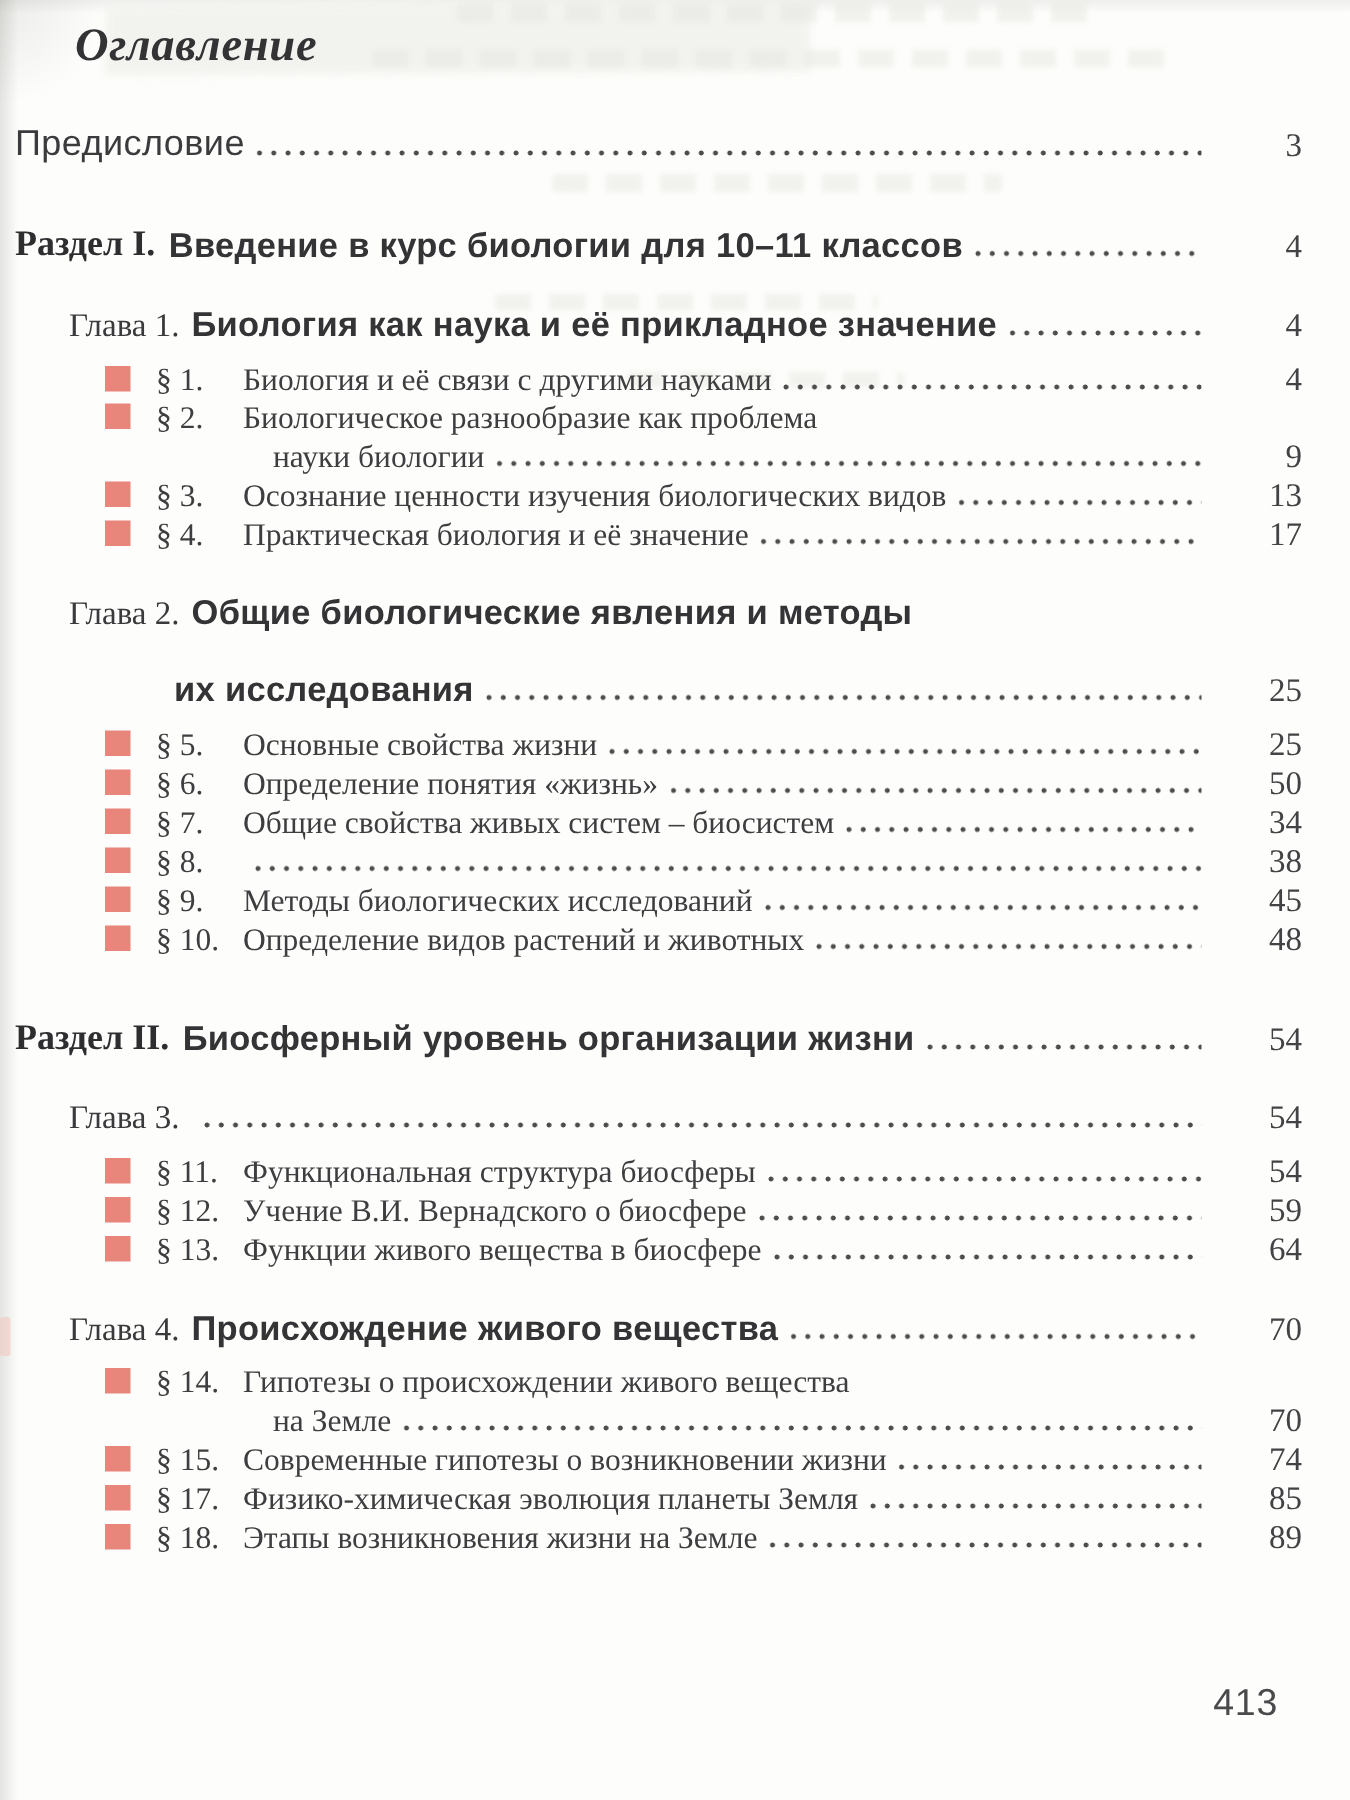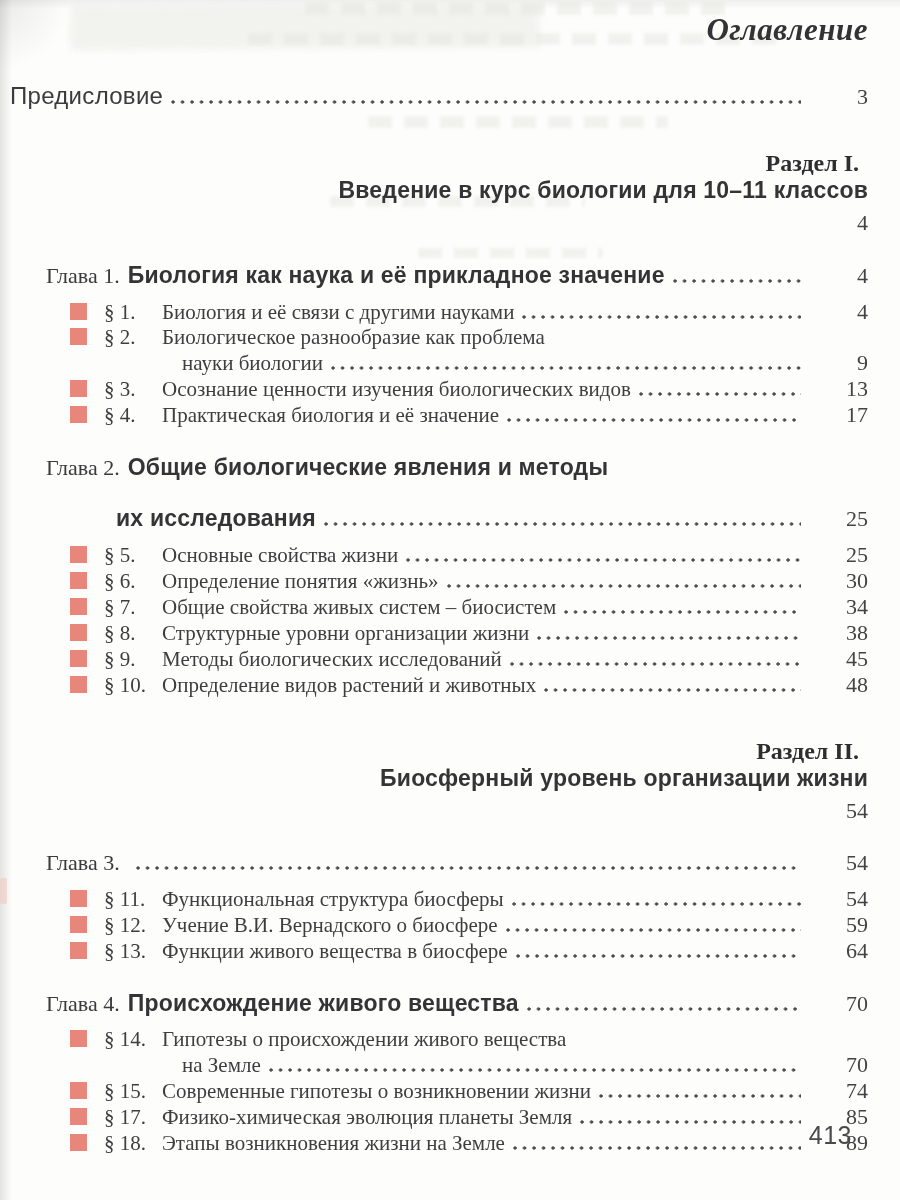--- a/index.html
+++ b/index.html
@@ -28,42 +28,41 @@
   .g2 { left:248px; top:33px; width:530px; height:12px; }
   .g3 { left:368px; top:116px; width:300px; height:12px; }
   .g4 { left:330px; top:196px; width:255px; height:11px; }
   .g5 { left:418px; top:248px; width:185px; height:10px; }
   .pink-speck { position:absolute; left:0; top:878px; width:7px; height:26px;
            background:#f2c9c2; opacity:.6; border-radius:2px; }
 
   .content { position:relative; padding:8px 32px 0 10px; }
 
   h1.toc-header {
-    margin:4px 0 0 84px;
+    margin:4px 0 0 40px;
     font:italic 700 31px "Liberation Serif", serif;
     color:#333335;
     letter-spacing:.5px;
     position:relative;
-    text-align:right;
   }
 
   .row { display:flex; align-items:flex-end; line-height:28px; position:relative; }
   .row .dots {
     flex:1; align-self:flex-end; height:4px;
     margin:0 9px 6px 8px; min-width:20px;
     background-image:radial-gradient(circle at 2px 2px, #4d4d4d 1.4px, transparent 1.9px);
     background-size:9.5px 4px; background-repeat:repeat-x;
   }
   .row .pg { width:58px; text-align:right; font:400 22px "Liberation Serif", serif;
              color:#434345; flex:none; }
 
   .row.preface  { margin-top:34px; }
   .row.preface .title { font:400 24px "Liberation Sans", sans-serif; color:#3b3b3d; letter-spacing:.3px;text-align:right; }
 
-  .row.section  { margin-top:40px; line-height:30px;flex-direction:column; }
+  .row.section  { margin-top:40px; line-height:30px; }
   .row.section .label { font:700 24px "Liberation Serif", serif; color:#2e2e30; margin-right:9px; }
   .row.section .title { font:700 23px "Liberation Sans", sans-serif; color:#343436; letter-spacing:.2px; }
 
   .row.chapter  { margin-top:26px; line-height:30px;margin-left:36px; }
   .row.chapter .label { font:400 22px "Liberation Serif", serif; color:#3a3a3c; margin-right:8px; }
   .row.chapter .title { font:700 23px "Liberation Sans", sans-serif; color:#343436; letter-spacing:.2px; }
 
   .row.paragraph { line-height:28px; }
   .row.paragraph.gap-sm { margin-top:10px; }
   .row.paragraph .bullet { width:17px; height:17px; flex:none;
@@ -160,33 +159,32 @@
         <span class="label">§ 5.</span>
         <span class="title">Основные свойства жизни</span>
         <span class="dots"></span>
         <span class="pg">25</span>
       </div>
       <div class="row paragraph">
         <span class="bullet" style="background: rgb(232, 134, 124);"></span>
         <span class="label">§ 6.</span>
         <span class="title">Определение понятия «жизнь»</span>
         <span class="dots"></span>
-        <span class="pg">30</span>
+        <span class="pg">50</span>
       </div>
       <div class="row paragraph">
         <span class="bullet" style="background: rgb(232, 134, 124);"></span>
         <span class="label">§ 7.</span>
         <span class="title">Общие свойства живых систем – биосистем</span>
         <span class="dots"></span>
         <span class="pg">34</span>
       </div>
       <div class="row paragraph">
         <span class="bullet" style="background: rgb(232, 134, 124);"></span>
         <span class="label">§ 8.</span>
-        <span class="title">Структурные уровни организации жизни</span>
         <span class="dots"></span>
         <span class="pg">38</span>
       </div>
       <div class="row paragraph">
         <span class="bullet" style="background: rgb(232, 134, 124);"></span>
         <span class="label">§ 9.</span>
         <span class="title">Методы биологических исследований</span>
         <span class="dots"></span>
         <span class="pg">45</span>
       </div>

